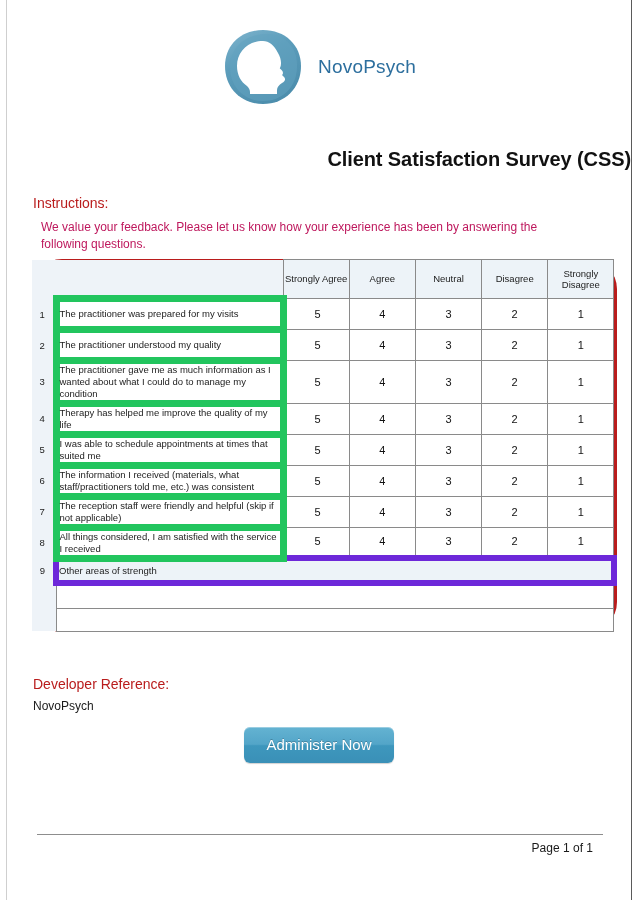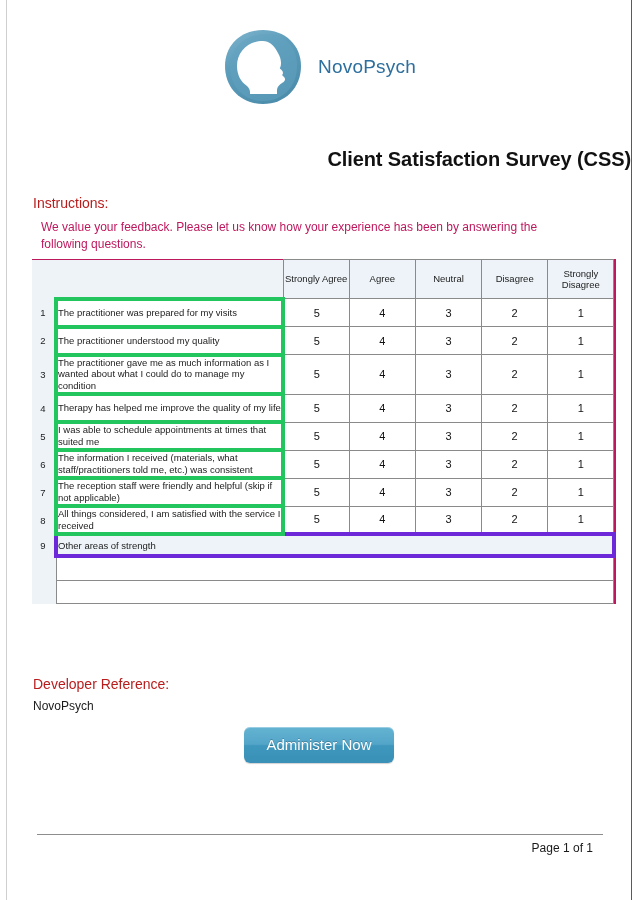--- a/index.html
+++ b/index.html
@@ -98,21 +98,22 @@
   .survey-wrap {
     position: absolute;
     left: 25px;
     top: 259px;
     width: 582px;
   }
   table.survey {
     border-collapse: collapse;
     width: 582px;
     table-layout: fixed;
-    background: #be185d;
+    background: #b91c1c;
+    border-radius: 30px;
   }
   table.survey td, table.survey th {
     padding: 0;
     vertical-align: middle;
     font-weight: normal;
   }
 
   col.c-num   { width: 24px; }
   col.c-item  { width: 227px; }
   col.c-opt   { width: 66.2px; }
@@ -136,40 +137,40 @@
   
   td.num-cell {
     background: #eef3f8;
     text-align: center;
     font-size: 9.5px;
     color: #1c1c1c;
     border: none;
   }
   td.item-cell {
     background: #ffffff;
-    border: 4px solid #22c55e;
+    border: 7px solid #22c55e;
     font-size: 9.5px;
     color: #1c1c1c;
     line-height: 1.25;
     padding: 3px 3px 3px 5px;
     height: 24px;
   }
   td.opt-cell {
     background: #ffffff;
     border: 1px solid #8a8a8a;
     text-align: center;
     font-size: 11px;
     font-weight: bold;
     color: #111111;
   }
 
   
   td.open-label {
     background: #edf3f8;
-    border: 4px solid #6d28d9;
+    border: 6px solid #6d28d9;
     font-size: 9.5px;
     color: #1c1c1c;
     padding: 3px 3px 3px 5px;
     height: 18px;
   }
   td.open-blank {
     background: #ffffff;
     border: 1px solid #8a8a8a;
     height: 22px;
   }

